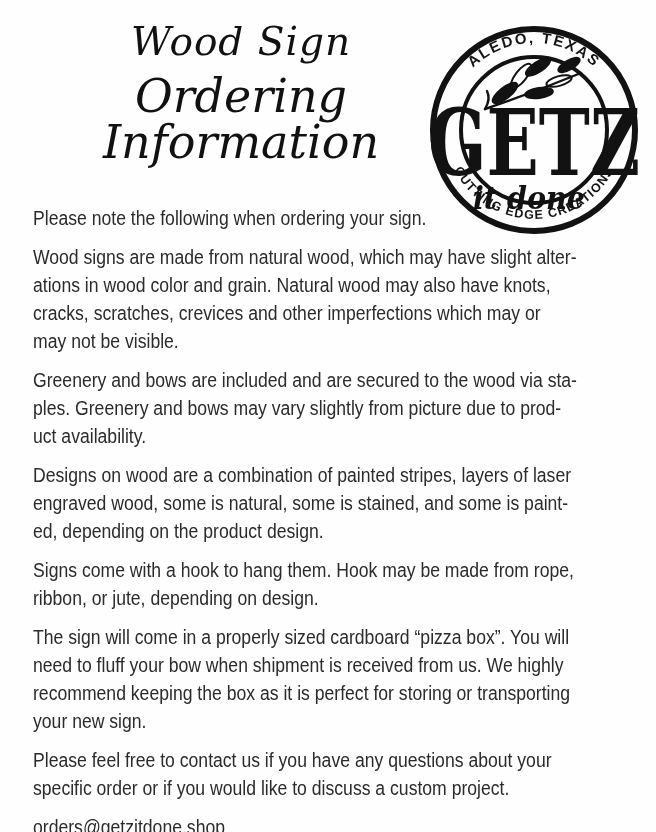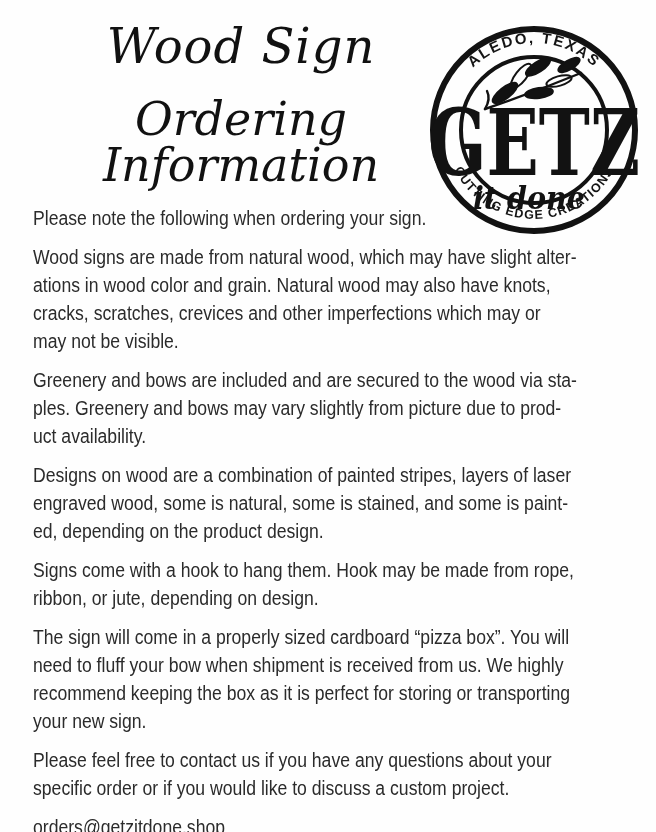--- a/index.html
+++ b/index.html
@@ -15,22 +15,22 @@
   
   .title{
     position:absolute;
     left:6px;top:22px;width:470px;
     text-align:center;
     color:#111;
     font-family:"DejaVu Serif",serif;
     font-style:italic;
     line-height:1.0;
   }
-  .title .line1{font-size:48px;letter-spacing:1px;}
-  .title .line2{font-size:46px;margin-top:26px;letter-spacing:0px;}
+  .title .line1{font-size:39px;letter-spacing:1px;}
+  .title .line2{font-size:46px;margin-top:12px;letter-spacing:0px;}
 
   
   .logo{
     position:absolute;
     left:417px;top:13px;width:234px;height:234px;
   }
   .logo svg{display:block;}
   .logo .arc-text{
     font-family:"Liberation Sans",sans-serif;
     font-weight:bold;

